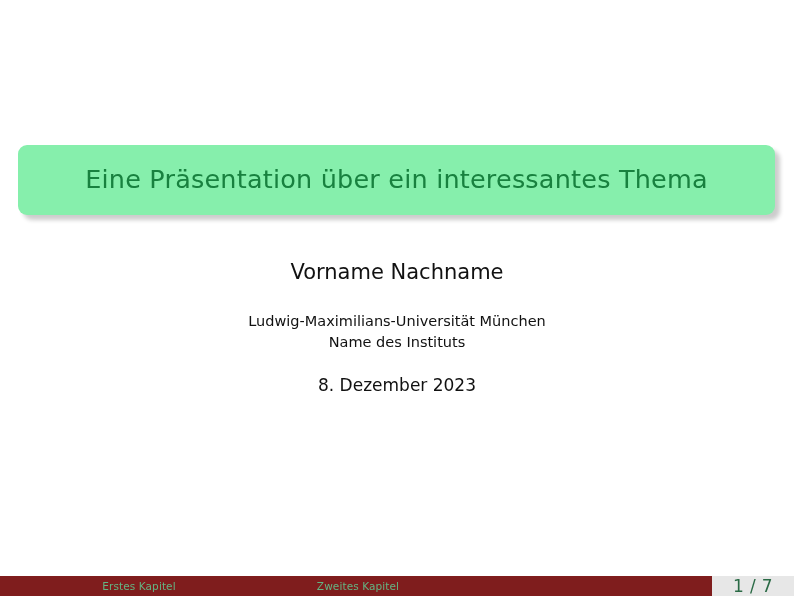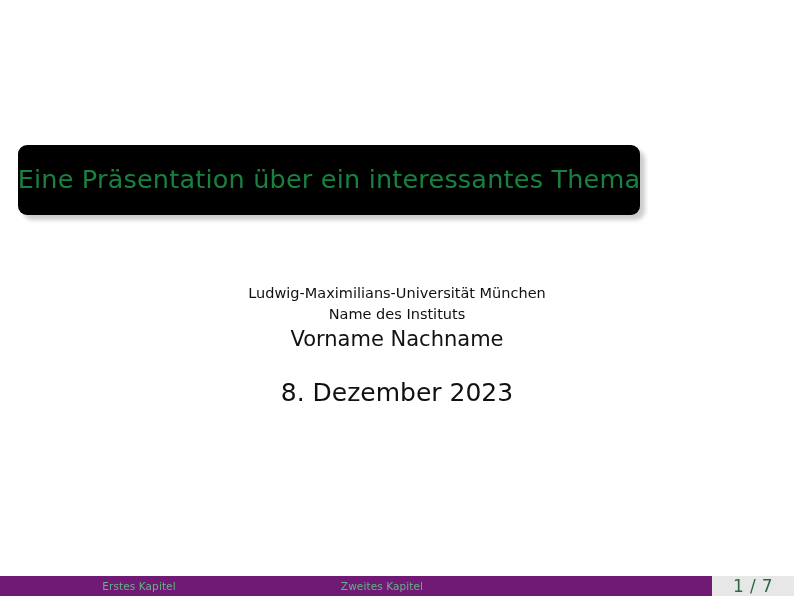--- a/index.html
+++ b/index.html
@@ -22,23 +22,23 @@
     width: 794px;
     height: 596px;
     background: #ffffff;
   }
 
   
   #title-box {
     position: absolute;
     left: 18px;
     top: 145px;
-    width: 622px;
+    width: 757px;
     height: 70px;
-    background: #000000;
+    background: #86efac;
     border-radius: 9px;
     box-shadow: 5px 5px 4px rgba(0,0,0,0.20);
     display: flex;
     align-items: center;
     justify-content: center;
     box-sizing: border-box;
   }
   #presentation-title {
     color: #18813f;
     font-size: 25.5px;
@@ -65,34 +65,34 @@
   }
   #institute-block {
     margin-top: 25px;
     font-size: 14.5px;
     line-height: 21px;
   }
   #institute-line-1, #institute-line-2 {
     white-space: nowrap;
   }
   #date-line {
-    margin-top: 26px;
-    font-size: 25px;
+    margin-top: 18px;
+    font-size: 17px;
     line-height: 28px;
     white-space: nowrap;
   }
 
   
   #footer-bar {
     position: absolute;
     left: 0;
     bottom: 0;
     width: 794px;
     height: 20px;
-    background: #701a75;
+    background: #7f1d1d;
     display: flex;
     align-items: center;
   }
   #footer-sections {
     position: relative;
     width: 712px;
     height: 100%;
   }
   .footer-section {
     position: absolute;
@@ -100,21 +100,21 @@
     height: 100%;
     display: flex;
     align-items: center;
     justify-content: center;
     color: #64b483;
     font-size: 10.5px;
     white-space: nowrap;
     letter-spacing: 0.1px;
   }
   #footer-section-0 { left: 53px;  width: 172px; }
-  #footer-section-1 { left: 296px; width: 172px; }
+  #footer-section-1 { left: 272px; width: 172px; }
   #footer-section-2 { left: 515px; width: 150px; }
 
   #page-number-box {
     width: 82px;
     height: 100%;
     background: #e7e7e7;
     display: flex;
     align-items: center;
     justify-content: center;
   }
@@ -129,26 +129,26 @@
 <body>
 
 <div id="slide">
 
   <div id="title-box">
     <div id="presentation-title">Eine Präsentation über ein interessantes Thema</div>
   </div>
 
   <div id="meta-block">
 
+    <div id="author-name">Vorname Nachname</div>
+
     <div id="institute-block">
       <div id="institute-line-1">Ludwig-Maximilians-Universität München</div>
       <div id="institute-line-2">Name des Instituts</div>
     </div>
-
-    <div id="author-name">Vorname Nachname</div>
 
     <div id="date-line">8. Dezember 2023</div>
 
   </div>
 
   <div id="footer-bar">
 
     <div id="footer-sections">
       <div class="footer-section" id="footer-section-0">Erstes Kapitel</div>
       <div class="footer-section" id="footer-section-1">Zweites Kapitel</div>

